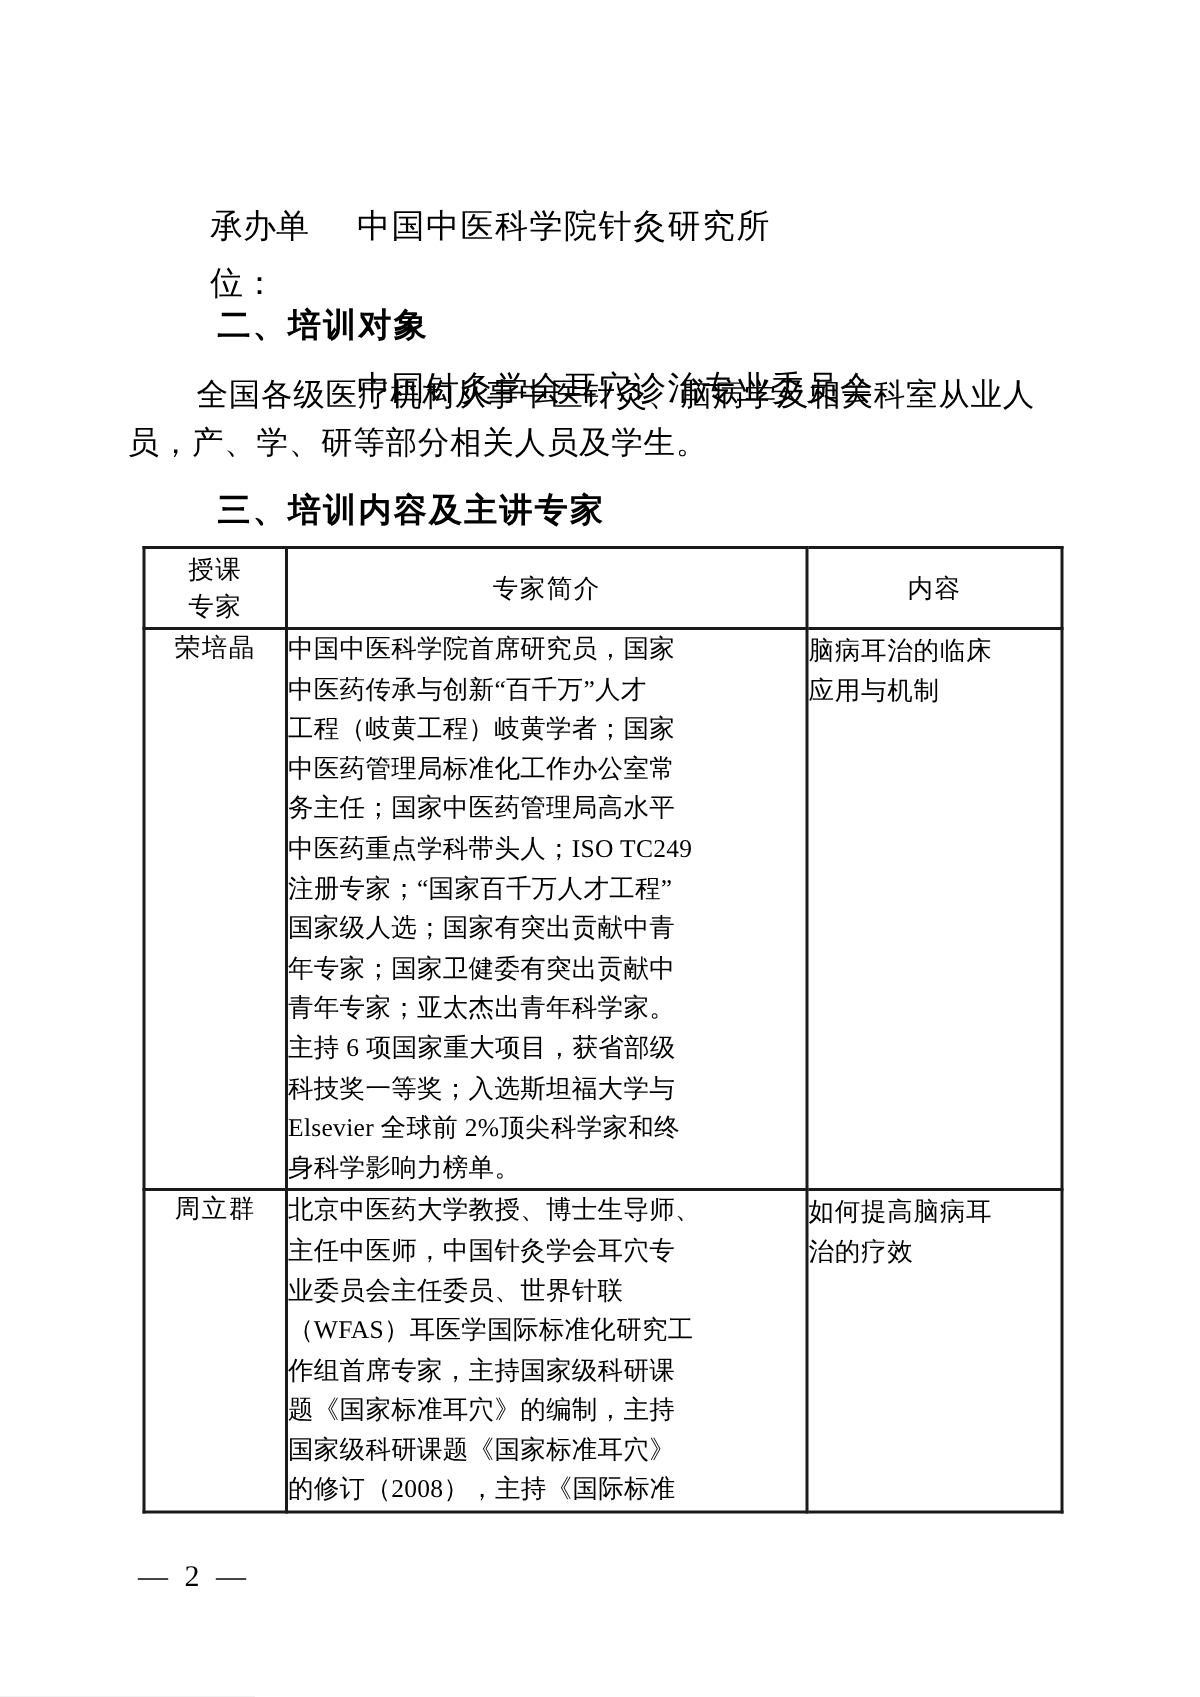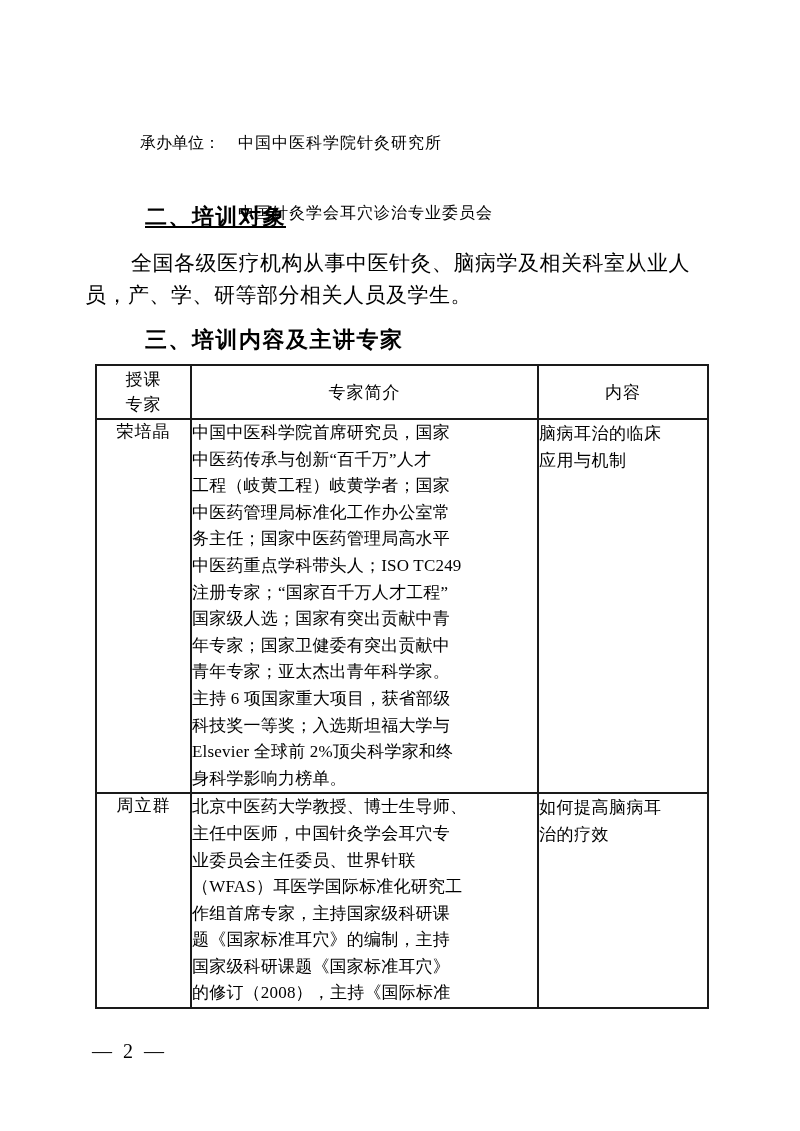--- a/index.html
+++ b/index.html
@@ -9,40 +9,40 @@
     height: 1131px;
     margin: 0 auto;
     background: #ffffff;
     color: #000000;
     font-family: "Liberation Serif", "DejaVu Serif", serif;
     overflow: hidden;
   }
   
   .org {
     position: absolute;
-    top: 124px;
+    top: 132px;
     left: 140px;
-    font-size: 16px;
+    font-size: 22px;
     line-height: 38px;
     letter-spacing: 1px;
   }
   .org-row { display: flex; }
   .org-label { width: 98px; flex: 0 0 98px; letter-spacing: 0; }
   .org-line2 { margin-left: 98px; margin-top: 32px; }
   
   .heading {
     position: absolute;
     left: 145px;
     font-family: "Liberation Sans", "DejaVu Sans", sans-serif;
     font-weight: bold;
     font-size: 22px;
     letter-spacing: 1.5px;
     white-space: nowrap;
   }
-  .heading-two { top: 202px; text-decoration: underline; }
+  .heading-two { top: 202px; }
   .heading-three { top: 325px; }
   
   .para {
     position: absolute;
     top: 247px;
     left: 85px;
     width: 628px;
     font-size: 21px;
     line-height: 32px;
     letter-spacing: 0.5px;

